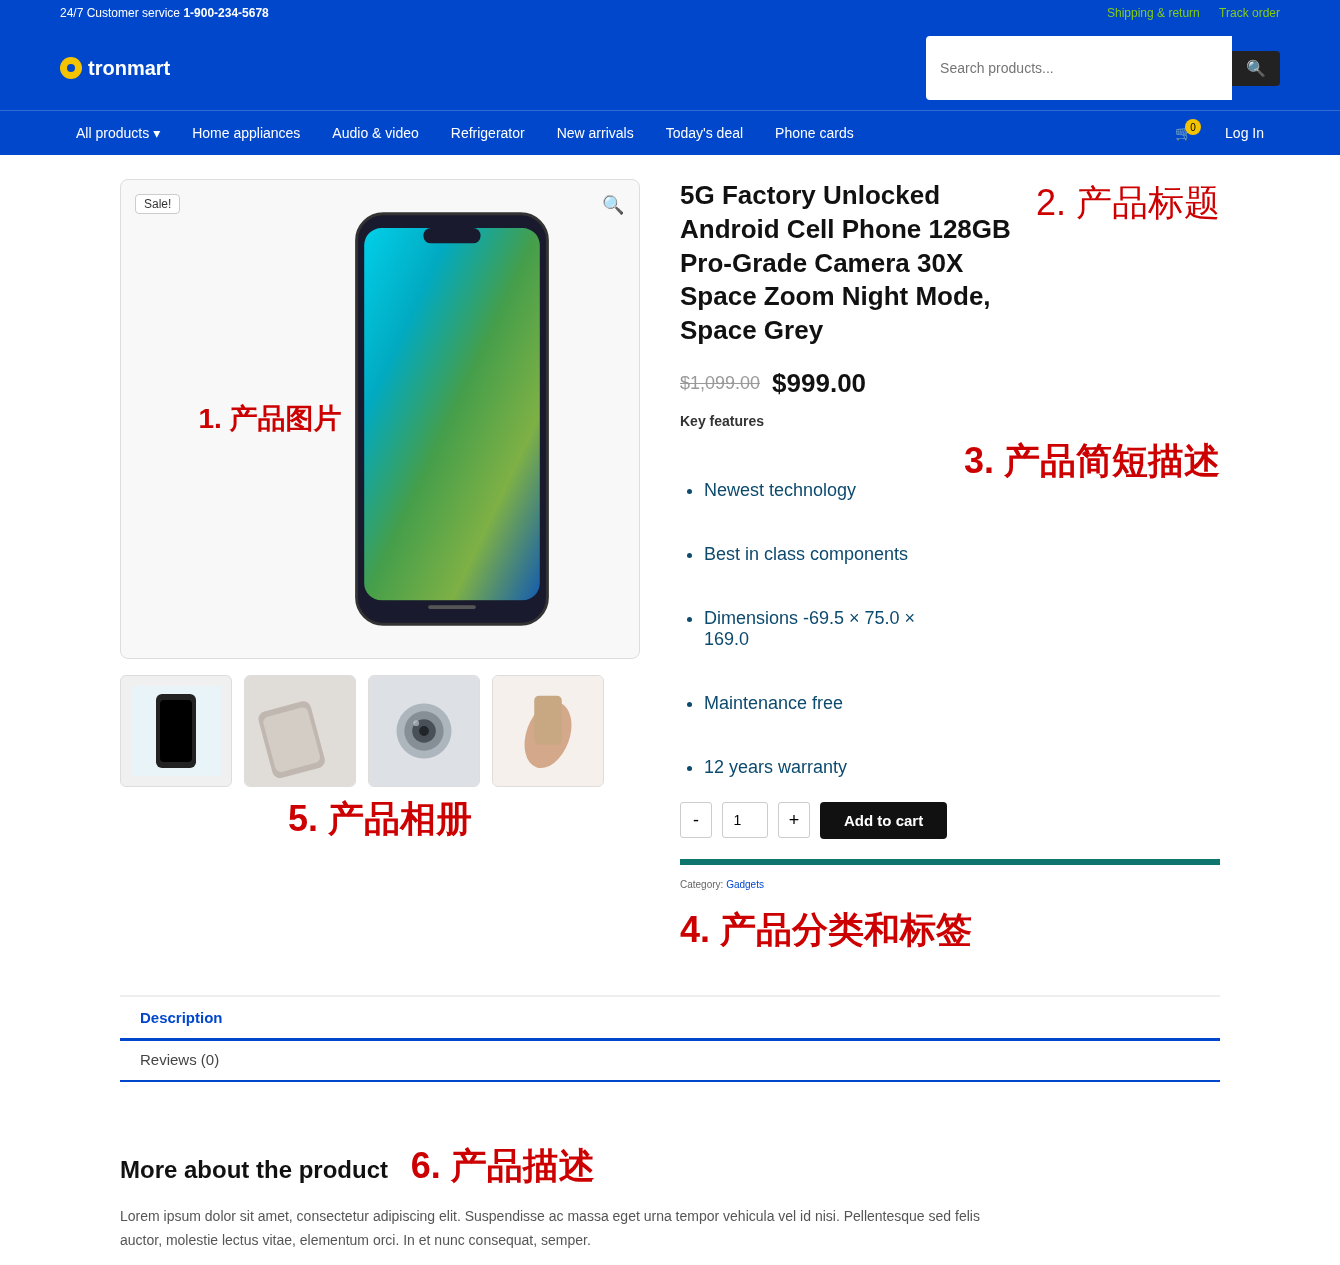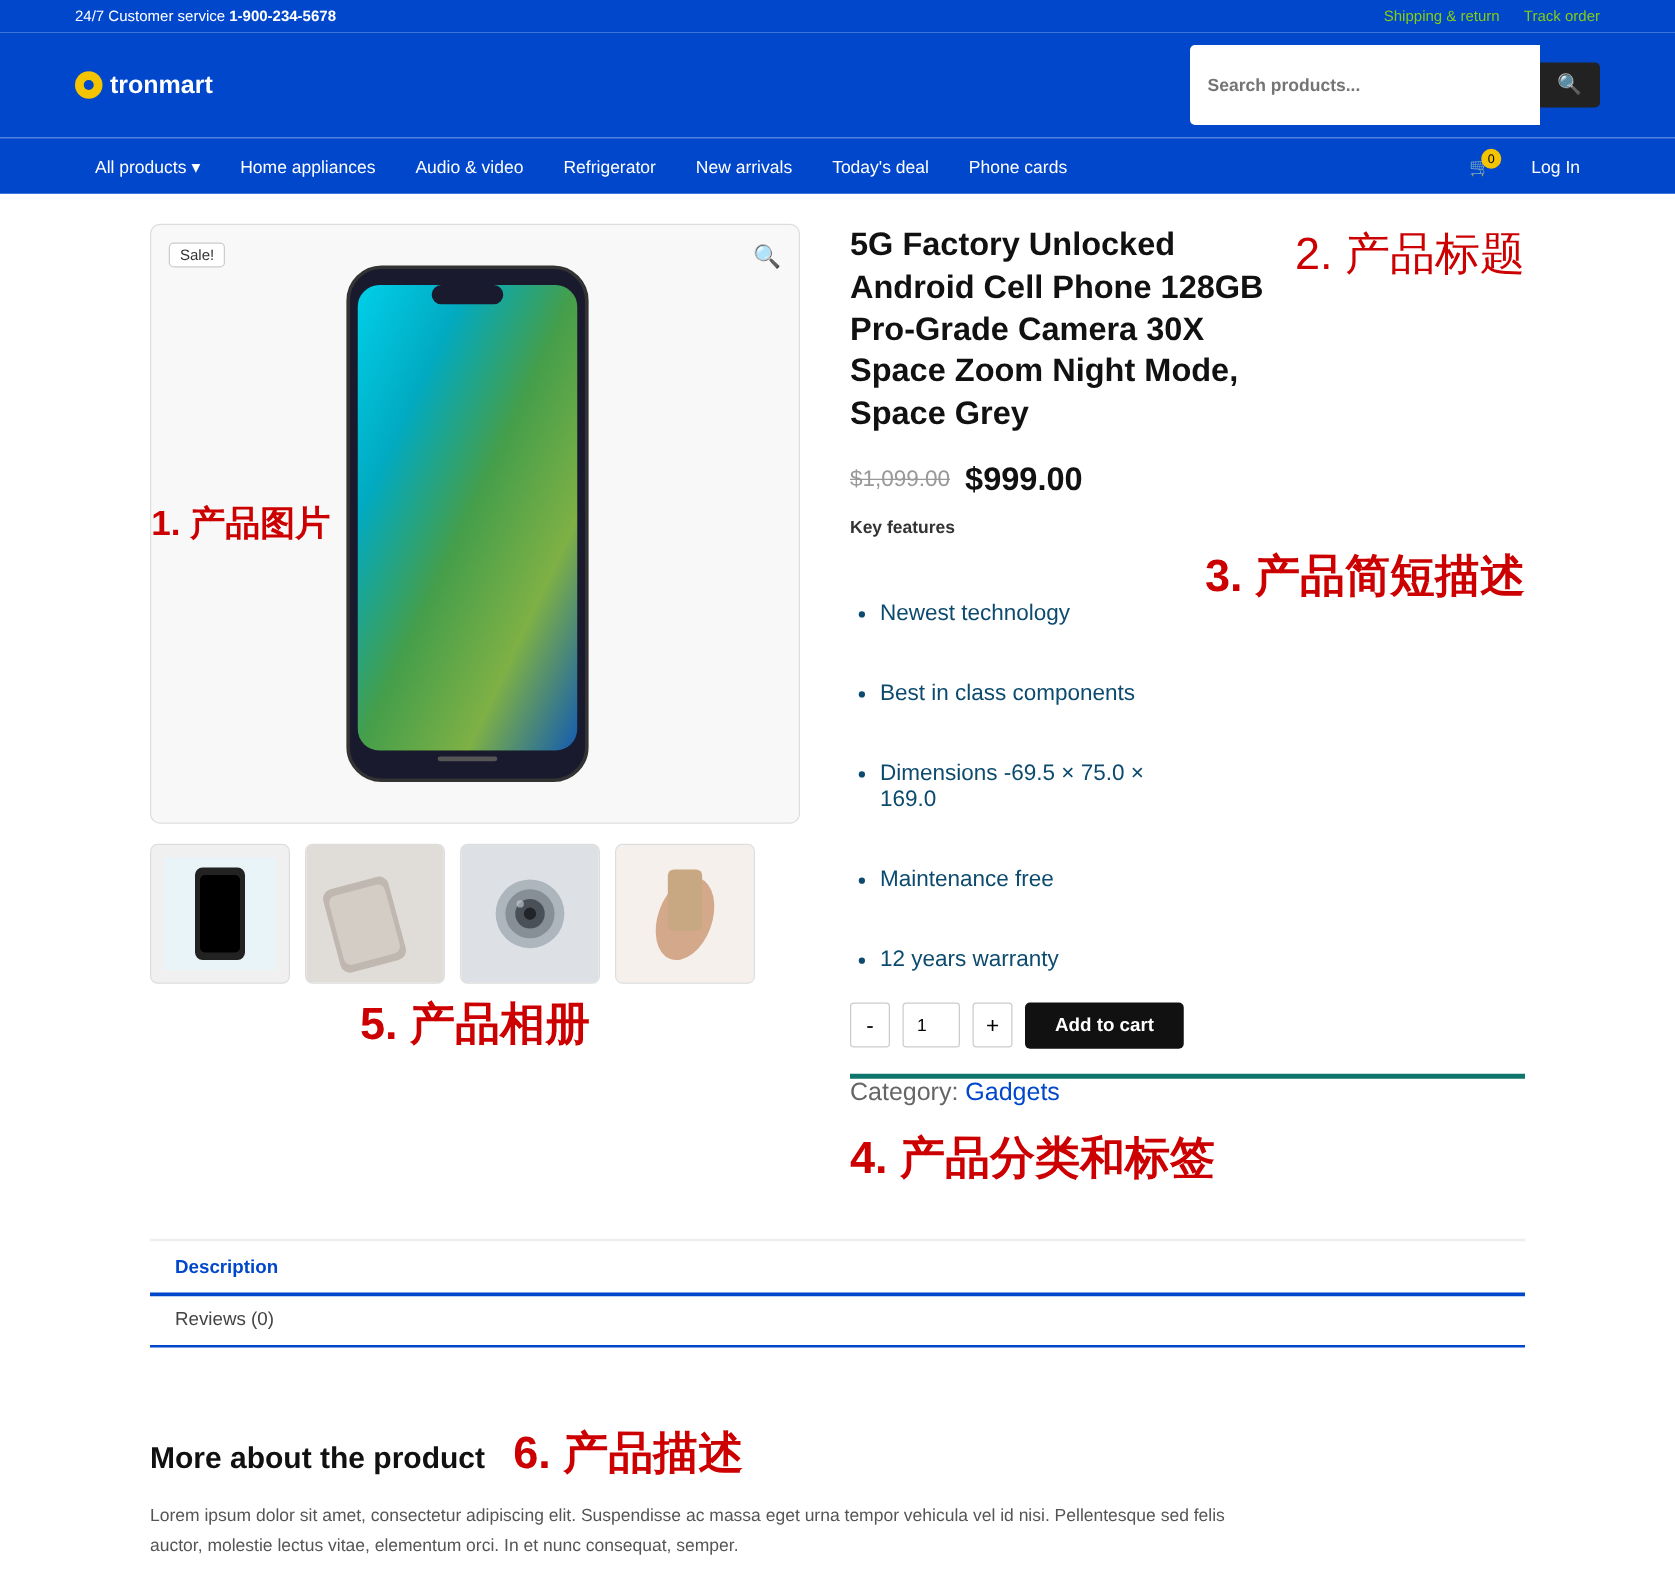--- a/index.html
+++ b/index.html
@@ -51,24 +51,23 @@
     }
     .search-bar {
       display: flex;
       align-items: center;
       gap: 0;
     }
     .search-bar input {
       padding: 24px 14px;
       border: none;
       border-radius: 4px 0 0 4px;
-      width: 280px;
+      width: 306px;
       font-size: 14px;
       outline: none;
-      font-weight: bold;
     }
     .search-bar button {
       background: #222;
       border: none;
       padding: 8px 14px;
       border-radius: 0 4px 4px 0;
       cursor: pointer;
       color: #fff;
       font-size: 16px;
     }
@@ -146,21 +145,21 @@
     .product-images {
       flex: 0 0 520px;
     }
     .main-image-wrap {
       border: 1px solid #ddd;
       border-radius: 8px;
       position: relative;
       background: #f8f8f8;
       display: flex;
       align-items: center;
-      justify-content: flex-start;
+      justify-content: center;
       height: 480px;
       margin-bottom: 16px;
       overflow: hidden;
     }
     .sale-badge {
       position: absolute;
       top: 14px;
       left: 14px;
       background: #fff;
       border: 1px solid #ccc;
@@ -270,22 +269,23 @@
       background: #111;
       color: #fff;
       border: none;
       padding: 10px 24px;
       border-radius: 4px;
       font-size: 15px;
       cursor: pointer;
       font-weight: bold;
     }
     .category-row {
-      border-top: 4px solid #0f766e;
-      font-size: 20px;
+      border-top: 6px solid #0f766e;
+      padding-top: 14px;
+      font-size: 10px;
       color: #666;
     }
     .category-row a { color: #0047cc; text-decoration: none; }
 
     
     .annotation {
       color: #cc0000;
       font-size: 28px;
       font-weight: bold;
     }

